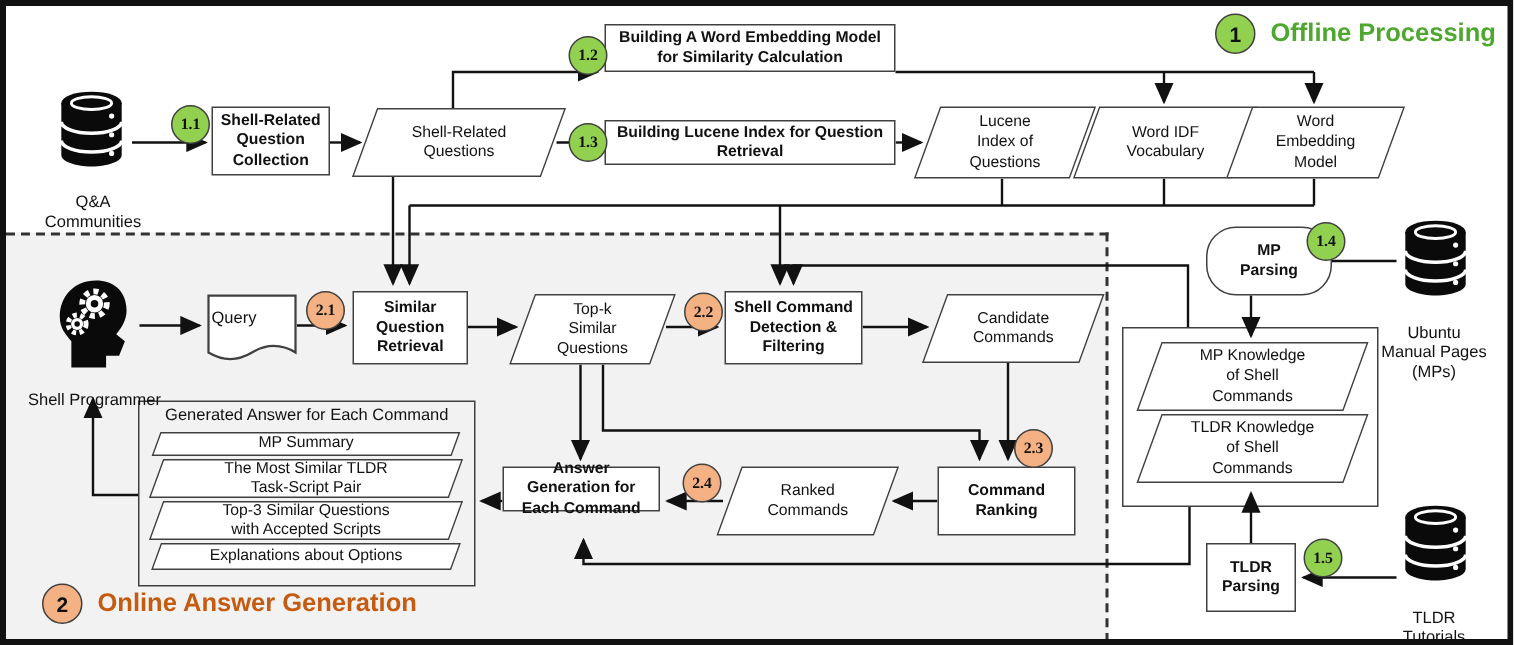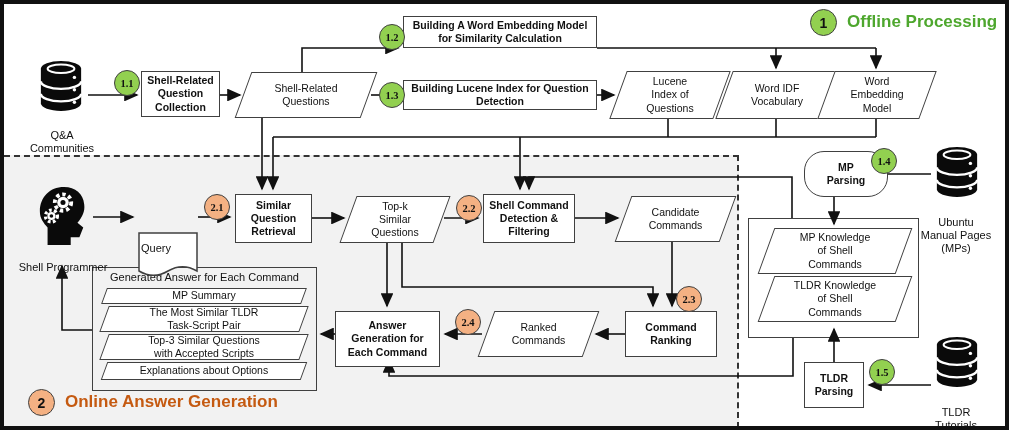--- a/index.html
+++ b/index.html
@@ -118,21 +118,21 @@
   <div class="para" style="left:243px;top:72px;width:126px;height:46px;">
     <div class="plabel">Shell-Related
 Questions</div>
   </div>
 
   <div class="badge green" style="left:379px;top:24px;">1.2</div>
   <div class="badge green" style="left:379px;top:82px;">1.3</div>
   <div class="box" style="left:403px;top:16px;width:194px;height:32px;">Building A Word Embedding Model
 for Similarity Calculation</div>
   <div class="box" style="left:403px;top:80px;width:194px;height:30px;">Building Lucene Index for Question
-Detection</div>
+Retrieval</div>
 
   <div class="para" style="left:618px;top:71px;width:104px;height:48px;">
     <div class="plabel">Lucene
 Index of
 Questions</div>
   </div>
   <div class="para" style="left:724px;top:71px;width:106px;height:48px;">
     <div class="plabel">Word IDF
 Vocabulary</div>
   </div>
@@ -200,21 +200,21 @@
         <circle cx="28" cy="17" r="6" fill="#fff"></circle>
         <circle cx="28" cy="17" r="2.6" fill="#0a0a0a"></circle>
         <circle cx="16" cy="31" r="6.2" fill="none" stroke="#fff" stroke-width="3.4" stroke-dasharray="2.8 2.4"></circle>
         <circle cx="16" cy="31" r="4.2" fill="#fff"></circle>
         <circle cx="16" cy="31" r="1.9" fill="#0a0a0a"></circle>
       </g>
     </svg>
   </div>
   <div class="icon-label" style="left:7px;top:245px;width:112px;">Shell Programmer</div>
 
-  <div class="doc" style="left:138px;top:196px;width:36px;height:47px;margin-top:36px;">
+  <div class="doc" style="left:138px;top:196px;width:36px;height:47px;">
     <svg width="60" height="47" viewBox="0 0 60 47">
       <path d="M1,1 H59 V39 C49,33 40,33 30,39 C20,45 11,45 1,39 Z" fill="#fff" stroke="#404040" stroke-width="1.5"></path>
     </svg>
     <div class="dlabel">Query</div>
   </div>
 
   <div class="badge orange" style="left:204px;top:194px;">2.1</div>
   <div class="box" style="left:235px;top:194px;width:77px;height:49px;">Similar
 Question
 Retrieval</div>
@@ -238,21 +238,21 @@
   <div class="badge orange" style="left:676px;top:286px;">2.3</div>
   <div class="box" style="left:625px;top:311px;width:92px;height:46px;">Command
 Ranking</div>
 
   <div class="para" style="left:486px;top:311px;width:105px;height:46px;">
     <div class="plabel">Ranked
 Commands</div>
   </div>
 
   <div class="badge orange" style="left:455px;top:309px;">2.4</div>
-  <div class="box" style="left:335px;top:311px;width:105px;height:56px;">Answer
+  <div class="box" style="left:335px;top:311px;width:105px;height:30px;">Answer
 Generation for
 Each Command</div>
 
   <div class="para" style="left:104px;top:288px;width:200px;height:16px;">
     <div class="plabel">MP Summary</div>
   </div>
   <div class="para" style="left:104px;top:306px;width:200px;height:26px;">
     <div class="plabel">The Most Similar TLDR
 Task-Script Pair</div>
   </div>

